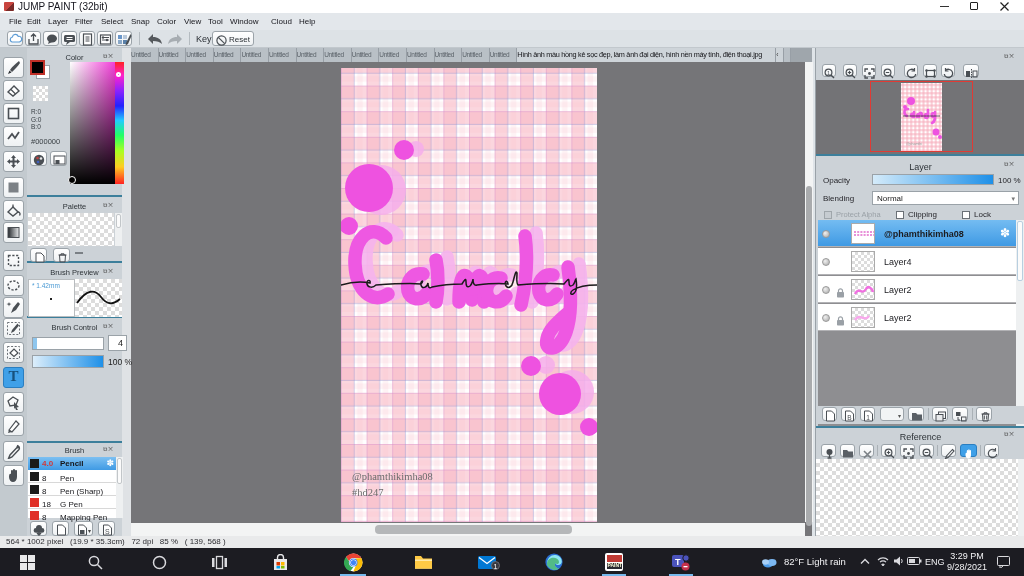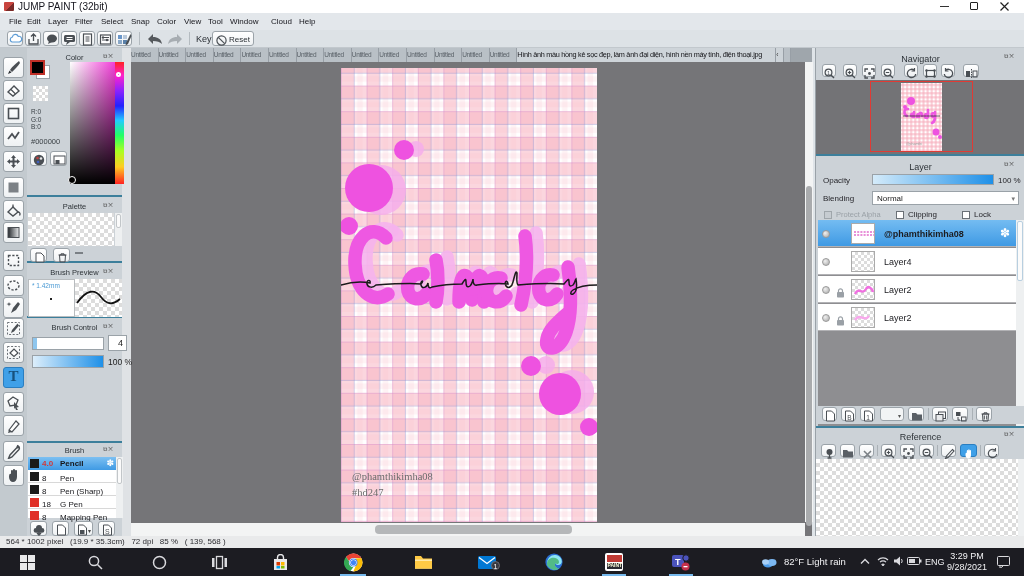--- a/index.html
+++ b/index.html
@@ -390,21 +390,20 @@
     <div class="btn" style="left:71px;top:76px;width:17px;height:15px"><svg width="11" height="12" style="margin:1px 0 0 3px">
           <path d="M1.5 1 h5 l3 3 v7 h-8 z" fill="#fff" stroke="#4a4f54"></path>
           <text x="3" y="9.5" font-size="7" fill="#4a4f54">S</text>
         </svg></div>
   </div>
 </div>
 
 <div class="abs" id="rightpanels" style="left:815px;top:48px;width:209px;height:488px;background:#ccd2d7;border-left:1px solid #9aa2a8">
 
   <div class="abs" style="left:0;top:0;width:209px;height:108px;border-bottom:2px solid #3c7f9b">
-    <div class="ptitle" style="top:5px;font-size:9px">Navigator</div>
       <div class="pbtns" style="top:5px;right:4px">⧉✕</div>
     <div class="btn" style="left:6px;top:16px;width:14px;height:13px"><svg width="11" height="11" style="margin:0 0 0 1px">
           <circle cx="4.5" cy="4.5" r="3.4" fill="none" stroke="#4a4f54" stroke-width="1.2"></circle>
           <path d="M7 7 L10 10" stroke="#4a4f54" stroke-width="1.4"></path>
           <text x="3" y="7" font-size="5.5" fill="#4a4f54">1</text>
         </svg></div>
     <div class="btn" style="left:27px;top:16px;width:14px;height:13px"><svg width="11" height="11" style="margin:0 0 0 1px">
           <circle cx="4.5" cy="4.5" r="3.4" fill="none" stroke="#4a4f54" stroke-width="1.2"></circle>
           <path d="M7 7 L10 10 M2.8 4.5 h3.4 M4.5 2.8 v3.4" stroke="#4a4f54" stroke-width="1.2"></path>
         </svg></div>

